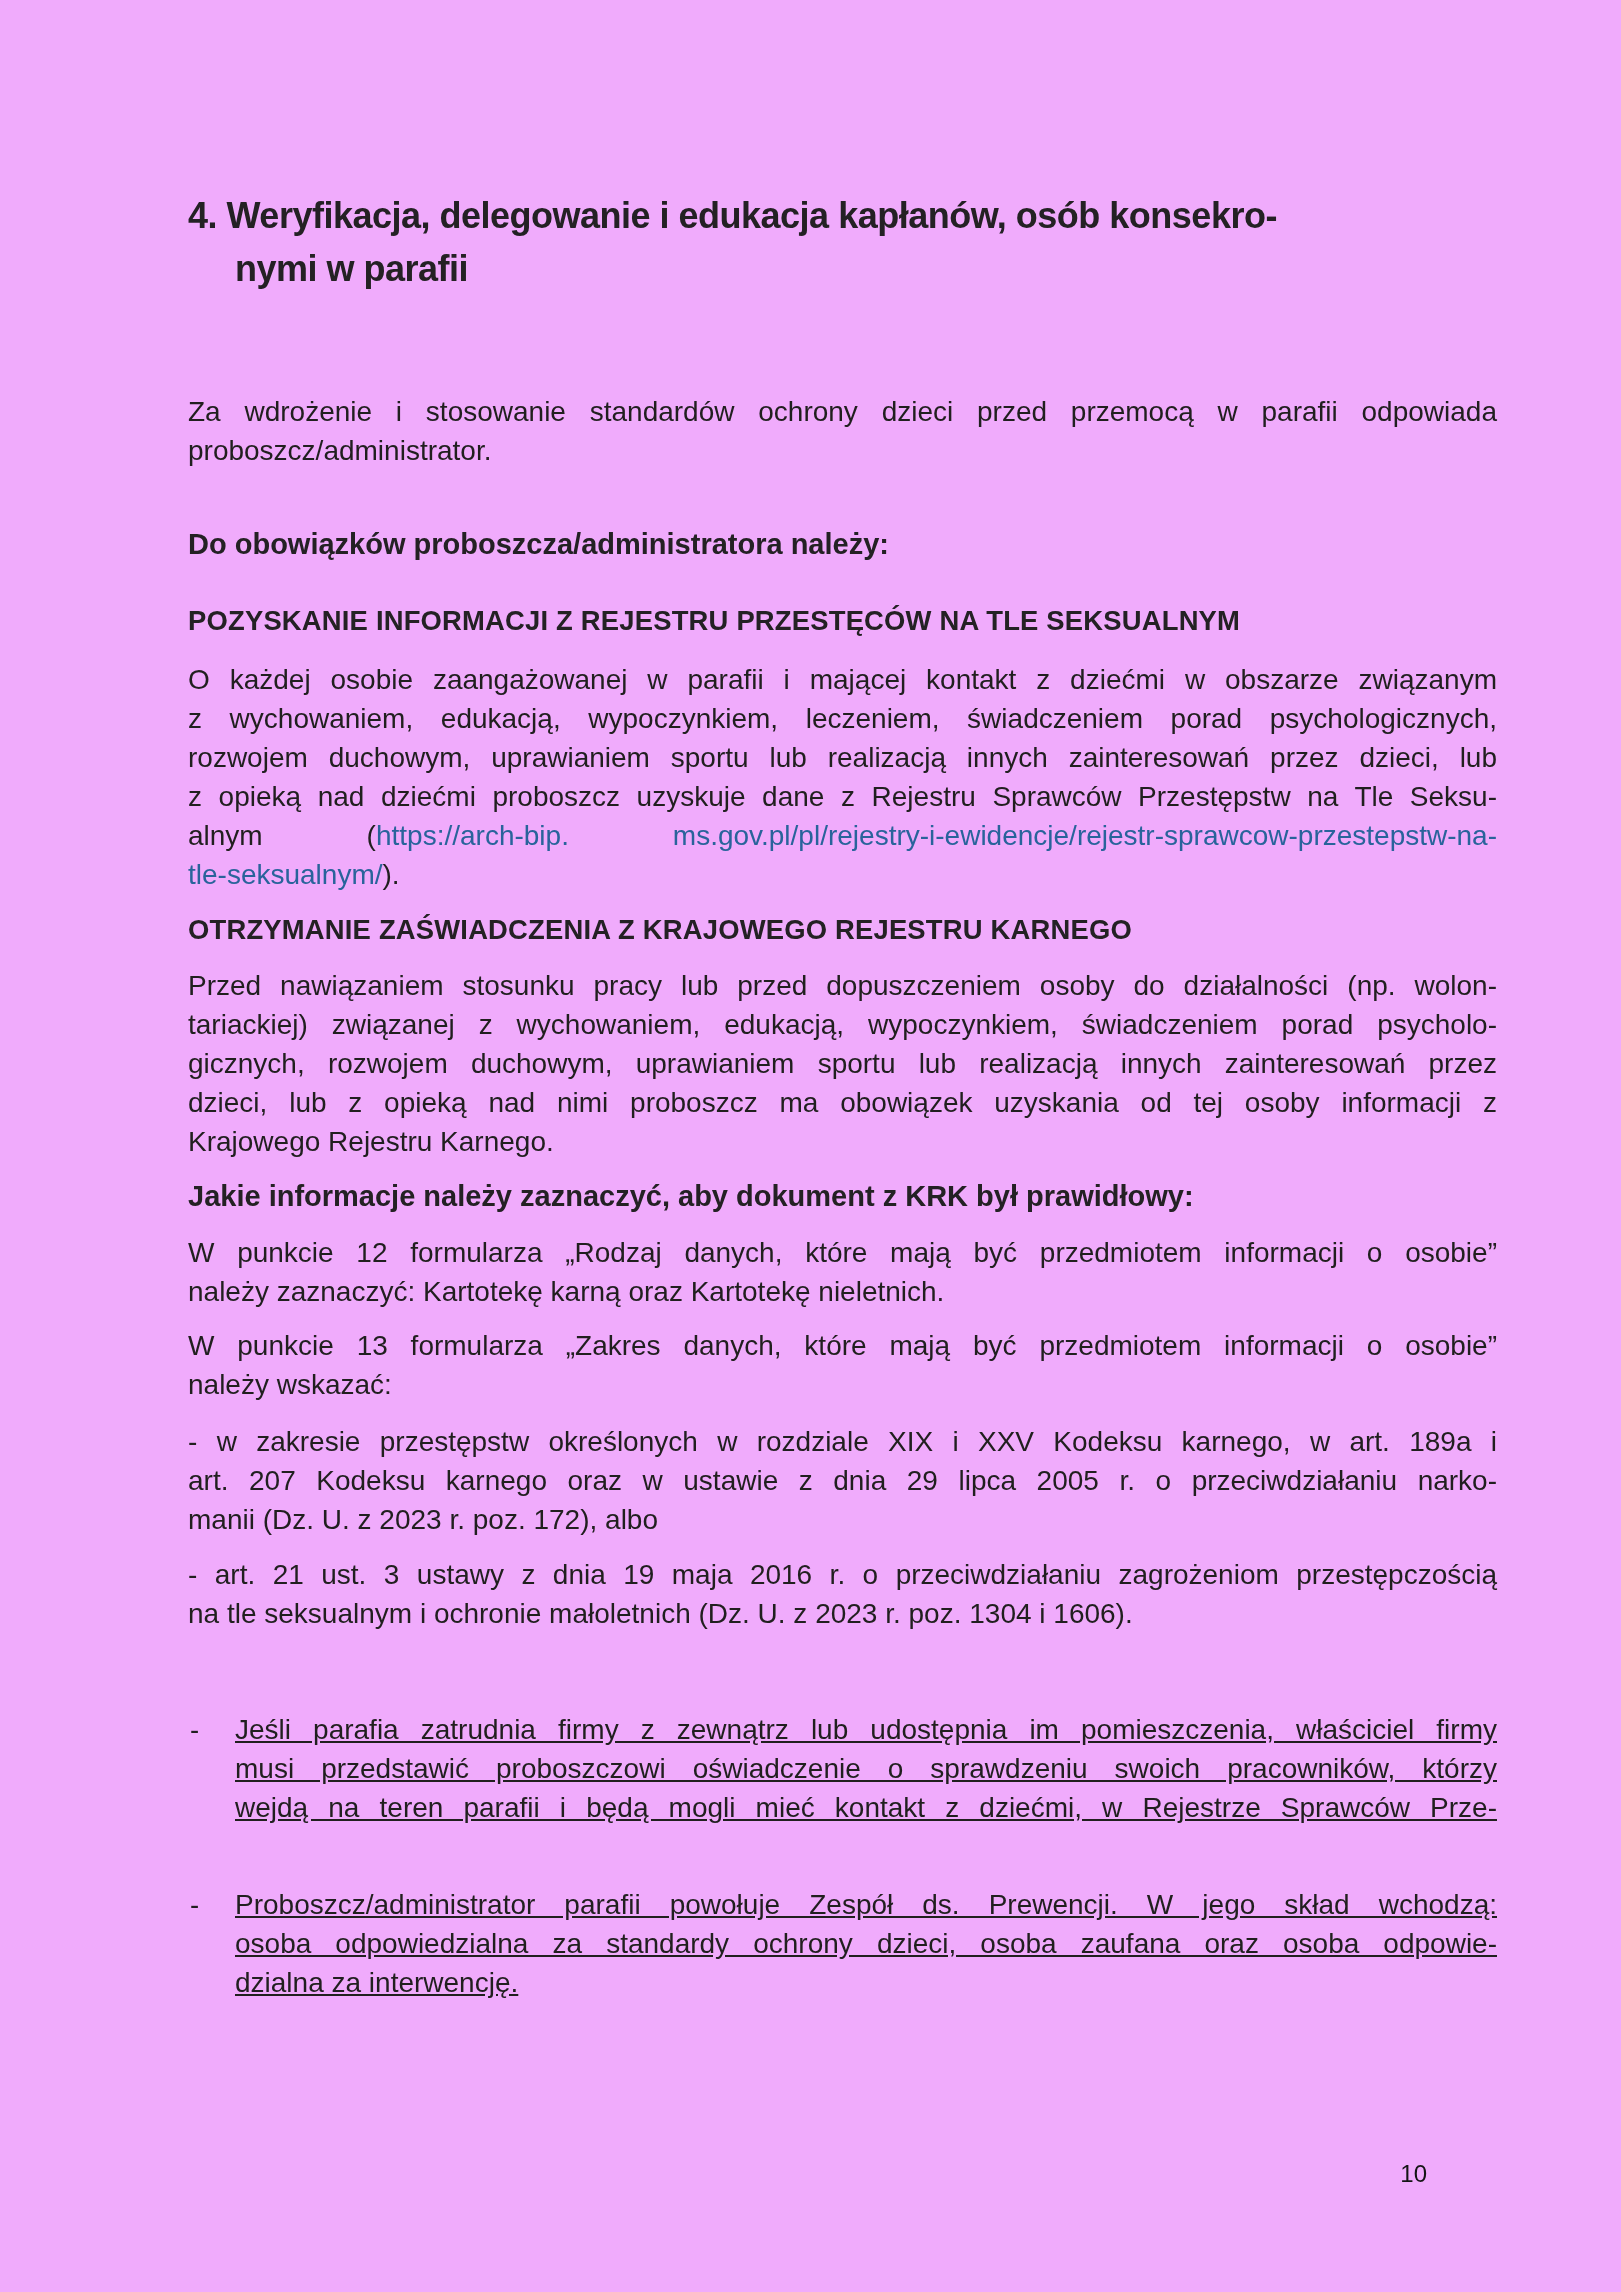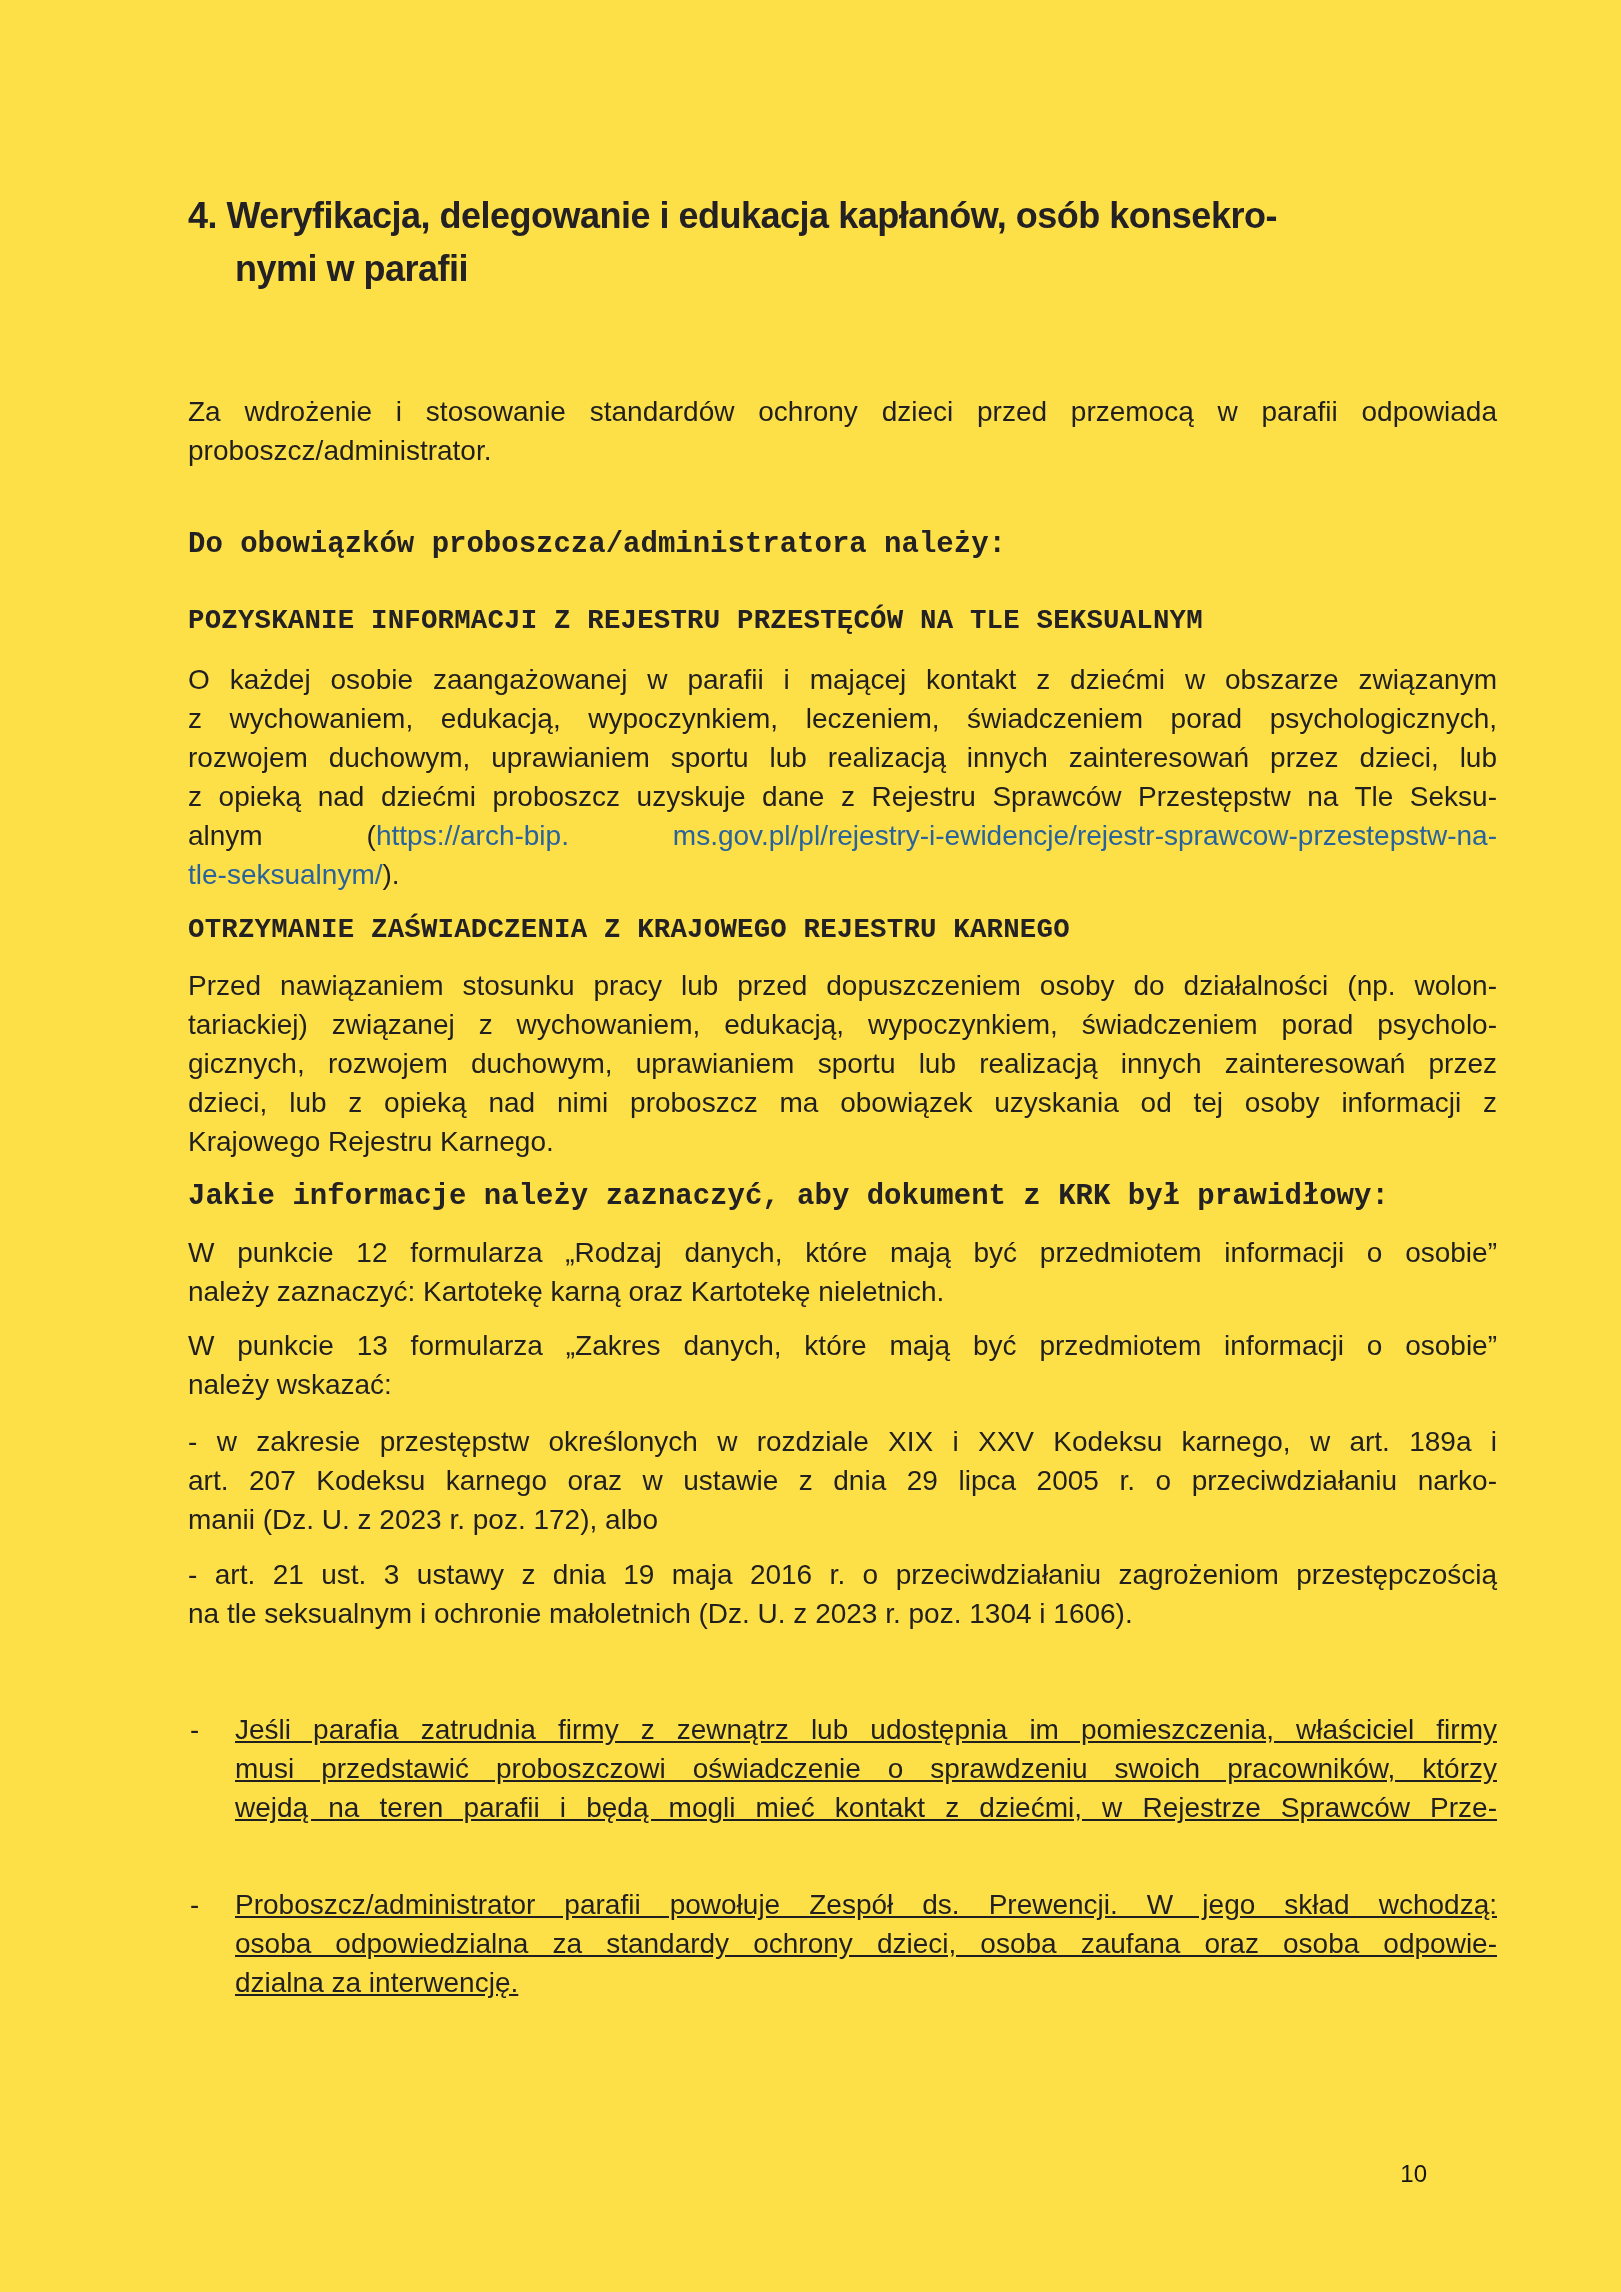--- a/index.html
+++ b/index.html
@@ -1,40 +1,39 @@
 <!DOCTYPE html>
 <html lang="pl"><head>
 <meta charset="utf-8">
 <style>
   html,body{margin:0;padding:0;background:#e8e8e8;}
   .page{
     position:relative;
     width:1621px;height:2293px;
-    background:#fde047;
+    background:#f0abfc;
     font-family:"Liberation Sans", sans-serif;
     color:#211f1f;
     overflow:hidden;
   }
   .block{position:absolute;left:188px;width:1309px;}
   .line{
     font-size:28px;line-height:39px;
     text-align:justify;text-justify:inter-word;
     white-space:normal;
   }
   .line.just{text-align-last:justify;}
   .heading .line{
     font-size:36px;line-height:53px;font-weight:bold;
     letter-spacing:-0.5px;text-align:left;text-align-last:left;
     color:#242124;
   }
   .heading .line:nth-child(n+2){padding-left:47px;}
   .subhead{
     font-weight:bold;font-size:29px;line-height:39px;
     color:#242124;
-    font-family:Liberation Mono, monospace;
   }
   .subhead.caps{font-size:27.4px;letter-spacing:0.2px;}
   .bullet{padding:0;}
   .bullet .dash{
     position:absolute;left:2px;top:0;
     font-size:27.4px;line-height:39px;
   }
   .bullet .blines{padding-left:47px;text-decoration:underline;}
   .link{color:#29639b;cursor:pointer;}
   #heading{top:189px;}

